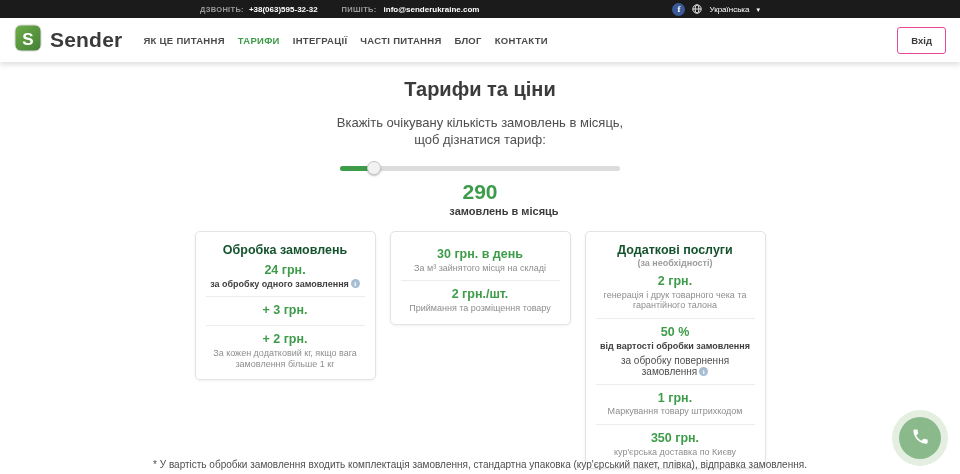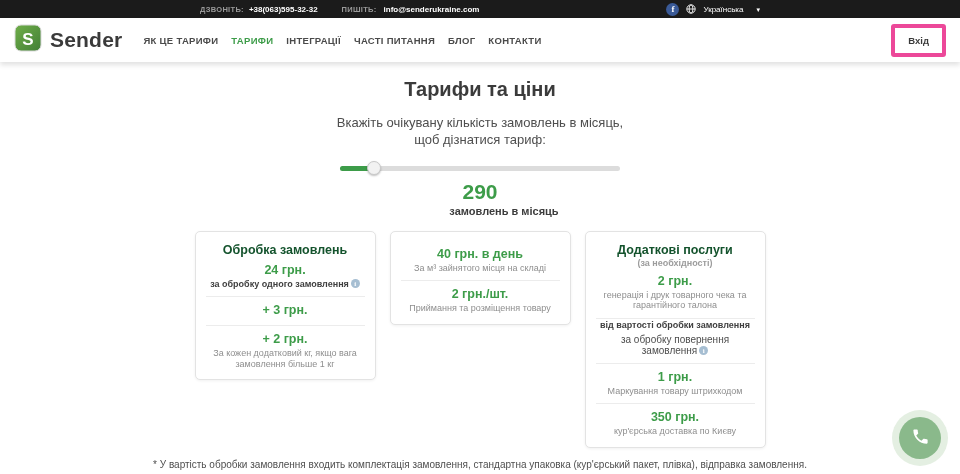--- a/index.html
+++ b/index.html
@@ -17,35 +17,35 @@
   .tb-contacts { display: flex; align-items: center; gap: 5px; }
   .tb-label { color: #9a9a9a; font-size: 7.5px; font-weight: bold; letter-spacing: .3px; }
   .tb-value { color: #ffffff; font-size: 8px; font-weight: bold; text-decoration: none; }
   .tb-value.mail { margin-left: 2px; }
   .tb-gap { width: 14px; }
   .tb-social { display: flex; align-items: center; gap: 7px; }
   .fb-icon { width: 13px; height: 13px; border-radius: 50%; background: #3a5a97; color: #fff;
              font-size: 9px; font-weight: bold; display: flex; align-items: center; justify-content: center;
              font-family: "Liberation Serif", serif; cursor: pointer; }
   .globe-icon { display: flex; align-items: center; }
-  .lang-select { display: flex; align-items: center; gap: 13px; cursor: pointer; }
+  .lang-select { display: flex; align-items: center; gap: 7px; cursor: pointer; }
   .lang-label { color: #ffffff; font-size: 8px; }
   .chevron { color: #ffffff; font-size: 7px; line-height: 1; }
   
   .header { height: 44px; background: #ffffff; display: flex; align-items: center; padding: 0 14px;
             box-shadow: 0 3px 5px rgba(0,0,0,0.12); position: relative; z-index: 5; }
   .logo { display: flex; align-items: center; gap: 8px; cursor: pointer; }
   .brand { font-size: 21px; font-weight: bold; color: #3a3a3a; letter-spacing: .2px; }
   .nav { display: flex; align-items: center; gap: 13px; margin-left: 21px; }
   .nav-item { font-size: 9.5px; font-weight: bold; color: #4a4a4a; letter-spacing: .3px; cursor: pointer; white-space: nowrap; }
   .nav-item.active { color: #3d9c49; }
   .header-actions { margin-left: auto; display: flex; align-items: center; gap: 8px; }
   .btn { font-family: "Liberation Sans", sans-serif; font-size: 9.5px; font-weight: bold; padding: 7px 13px;
          border-radius: 3px; background: #ffffff; cursor: pointer; }
-  .btn-login { border: 4px solid #ec4899; color: #3a3a3a; }
+  .btn-login { border: 1px solid #ec4899; color: #3a3a3a; }
   .btn-register { border: 1px solid #3d9c49; color: #3d9c49; }
   
   .page-title { text-align: center; font-size: 20px; font-weight: bold; color: #3b3b3b; margin-top: 16px; }
   .subtitle { text-align: center; font-size: 13px; color: #4e4e4e; line-height: 1.3; margin-top: 14px; }
   .slider-wrap { width: 280px; margin: 12px auto 0; position: relative; height: 14px; }
   .slider-track { position: absolute; top: 5px; left: 0; right: 0; height: 5px; border-radius: 3px; background: #dcdcdc; cursor: pointer; }
   .slider-fill { height: 5px; border-radius: 3px 0 0 3px; background: #3d9c49; width: 12%; }
   .slider-handle { position: absolute; top: 0; width: 14px; height: 14px; border-radius: 50%;
                    background: #f2f2f2; border: 1px solid #c9c9c9; box-shadow: 0 1px 2px rgba(0,0,0,0.25);
                    left: calc(12% - 7px); cursor: grab; }
@@ -112,21 +112,21 @@
             <stop offset="1" stop-color="#427f36"></stop>
           </linearGradient>
         </defs>
         <rect x="1" y="1" width="26" height="26" rx="6" fill="url(#lg)" stroke="#dadada" stroke-width="1"></rect>
         <text x="14" y="20.5" text-anchor="middle" font-size="17" font-weight="bold" fill="#ffffff" font-family="Liberation Sans, sans-serif">S</text>
       </svg>
     </span>
     <span class="brand">Sender</span>
   </div>
   <div class="nav">
-    <span class="nav-item">ЯК ЦЕ ТАРИФИ</span>
+    <span class="nav-item">ЯК ЦЕ ПИТАННЯ</span>
     <span class="nav-item active">ТАРИФИ</span>
     <span class="nav-item">ІНТЕГРАЦІЇ</span>
     <span class="nav-item">ЧАСТІ ПИТАННЯ</span>
     <span class="nav-item">БЛОГ</span>
     <span class="nav-item">КОНТАКТИ</span>
   </div>
   <div class="header-actions">
     <button class="btn btn-login">Вхід</button>
   </div>
 </div>
@@ -157,33 +157,34 @@
       <span>за обробку одного замовлення</span><span class="info-icon">i</span>
     </div>
     <hr class="divider">
     <div class="price">+ 3 грн.</div>
     <hr class="divider">
     <div class="price">+ 2 грн.</div>
     <div class="desc">За кожен додатковий кг, якщо вага замовлення більше 1 кг</div>
   </div>
 
   <div class="card">
-    <div class="price">40 грн. в день</div>
+    <div class="price">30 грн. в день</div>
     <div class="desc">За м³ зайнятого місця на складі</div>
     <hr class="divider">
     <div class="price">2 грн./шт.</div>
     <div class="desc">Приймання та розміщення товару</div>
   </div>
 
   <div class="card">
     <div class="card-title">Додаткові послуги</div>
     <div class="card-sub">(за необхідності)</div>
     <div class="price">2 грн.</div>
     <div class="desc">генерація і друк товарного чека та гарантійного талона</div>
     <hr class="divider">
+    <div class="price">50 %</div>
     <div class="desc desc-strong">від вартості обробки замовлення</div>
     <div class="desc-return">
       <span>за обробку повернення замовлення</span><span class="info-icon">i</span>
     </div>
     <hr class="divider">
     <div class="price">1 грн.</div>
     <div class="desc">Маркування товару штрихкодом</div>
     <hr class="divider">
     <div class="price">350 грн.</div>
     <div class="desc">кур'єрська доставка по Києву</div>

